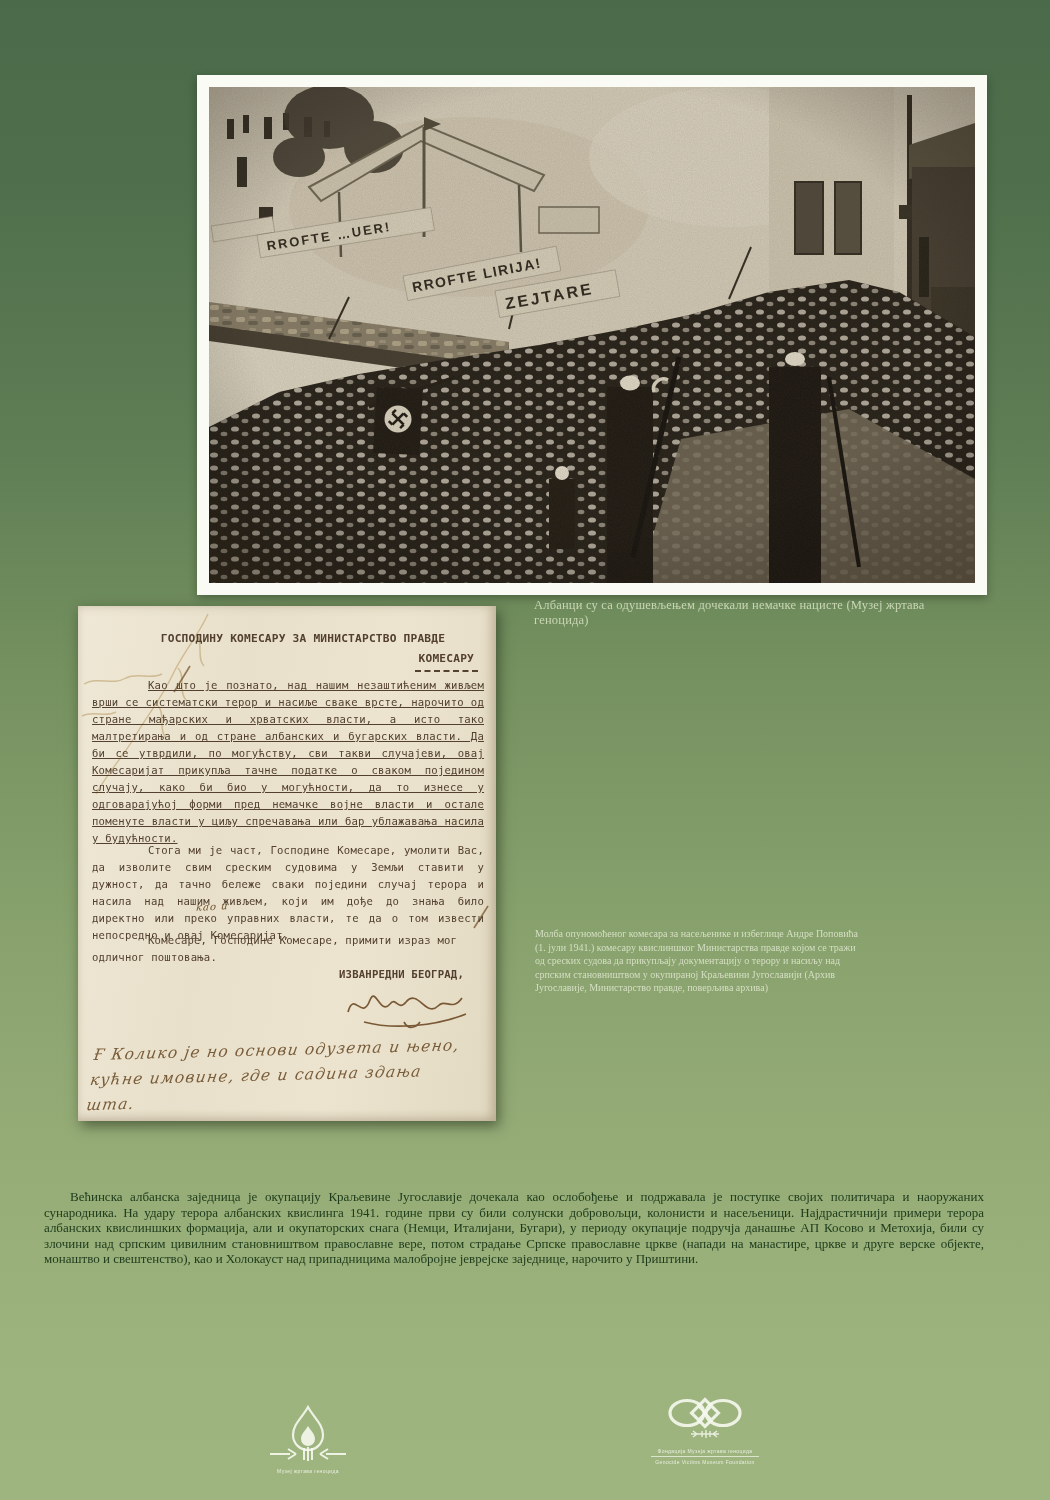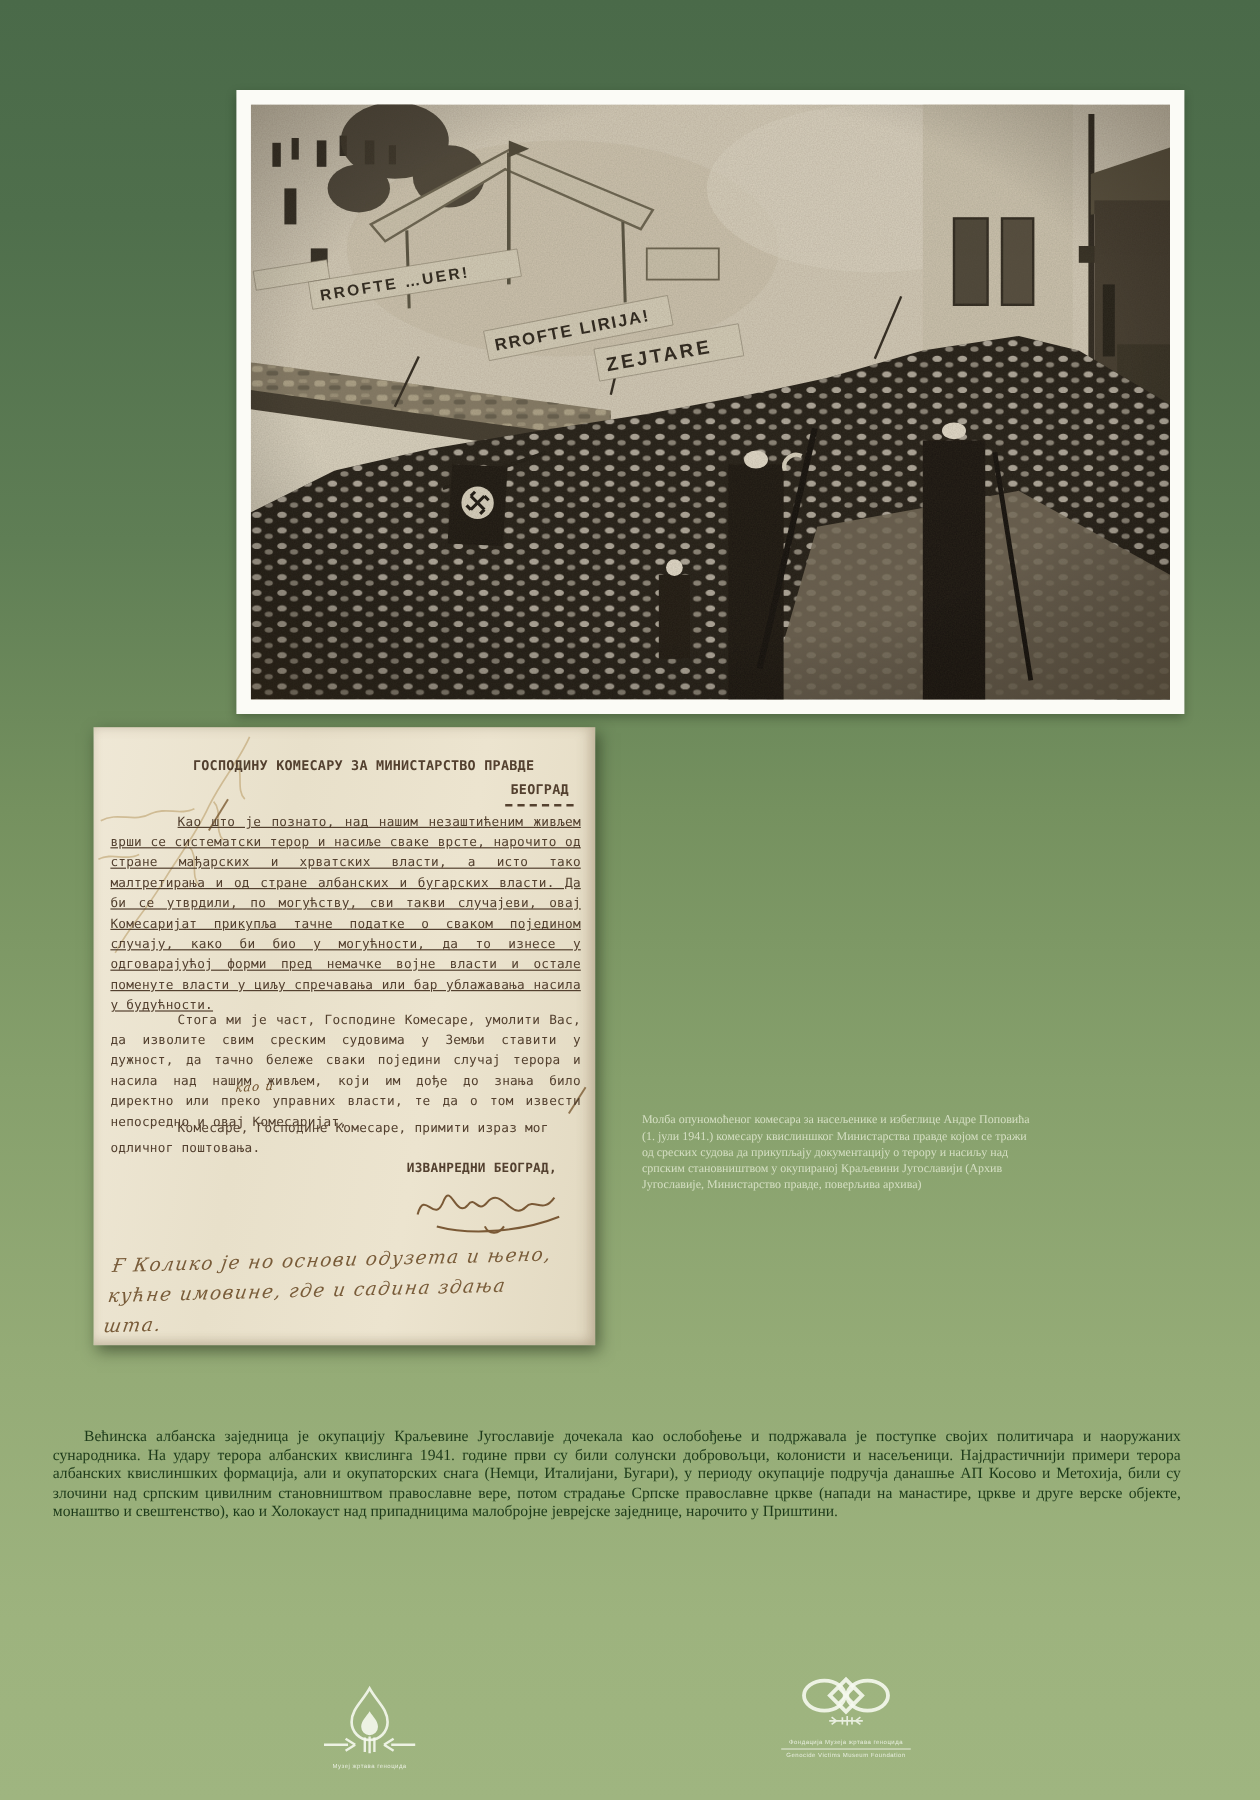--- a/index.html
+++ b/index.html
@@ -174,38 +174,39 @@
         <line x1="470" y1="270" x2="424" y2="470" stroke="#0e0b08" stroke-width="5"></line>
         <line x1="620" y1="290" x2="650" y2="480" stroke="#0e0b08" stroke-width="4"></line>
       </g>
 
       <rect width="766" height="496" filter="url(#grain)" opacity=".35"></rect>
       <rect width="766" height="496" fill="#8a7a55" opacity=".06"></rect>
       <rect width="766" height="496" fill="url(#vig)"></rect>
     </svg>
   </div>
 
+  <div class="photo-caption">Албанци су са одушевљењем дочекали немачке нацисте (Музеј жртава геноцида)</div>
 
   <div class="document">
 
     <svg class="pen-overlay" width="418" height="554" viewBox="0 0 418 554">
       <g stroke="#b89a63" stroke-width="1.4" fill="none" opacity=".55">
         <path d="M130,8 C120,30 108,42 96,66 C84,92 70,108 56,132 C44,152 30,166 18,188"></path>
         <path d="M118,28 C126,36 118,52 126,60 M100,62 C108,70 100,86 108,94 M80,100 C88,108 80,124 88,132"></path>
         <path d="M6,78 C20,70 34,80 48,72 C60,66 72,74 84,68"></path>
         <path d="M4,110 C16,104 26,112 38,106"></path>
       </g>
       <g stroke="#7a5a32" stroke-width="1.6" fill="none" opacity=".8">
         <path d="M96,86 L112,60"></path>
         <path d="M396,322 L410,300"></path>
       </g>
     </svg>
 
     <div class="tw doc-heading">ГОСПОДИНУ КОМЕСАРУ ЗА МИНИСТАРСТВО ПРАВДЕ</div>
-    <div class="tw doc-city">БЕОГРАД</div>
+    <div class="tw doc-city">КОМЕСАРУ</div>
     <div class="tw doc-p1">Као што је познато, над нашим незаштићеним живљем врши се систематски терор и насиље сваке врсте, нарочито од стране мађарских и хрватских власти, а исто тако малтретирања и од стране албанских и бугарских власти. Да би се утврдили, по могућству, сви такви случајеви, овај Комесаријат прикупља тачне податке о сваком поједином случају, како би био у могућности, да то изнесе у одговарајућој форми пред немачке војне власти и остале поменуте власти у циљу спречавања или бар ублажавања насила у будућности.</div>
     <div class="tw doc-p2">Стога ми је част, Господине Комесаре, умолити Вас, да изволите свим среским судовима у Земљи ставити у дужност, да тачно бележе сваки поједини случај терора и насила над нашим живљем, који им дође до знања било директно или преко управних власти, те да о том извести непосредно и овај Комесаријат,</div>
     <div class="hand-insert">као и</div>
     <div class="tw doc-p3">Комесаре, Господине Комесаре, примити израз мог одличног поштовања.</div>
     <div class="tw doc-sig-title">ИЗВАНРЕДНИ БЕОГРАД,</div>
 
     <svg class="sig-script" width="130" height="48" viewBox="0 0 130 48">
       <g stroke="#6e4b26" stroke-width="1.7" fill="none" opacity=".9">
         <path d="M4,30 C10,8 18,40 26,18 C32,4 36,34 46,22 C52,14 54,30 62,20 C74,6 82,36 94,24 C102,16 108,30 118,16"></path>
         <path d="M20,40 C50,48 92,44 122,32"></path>

